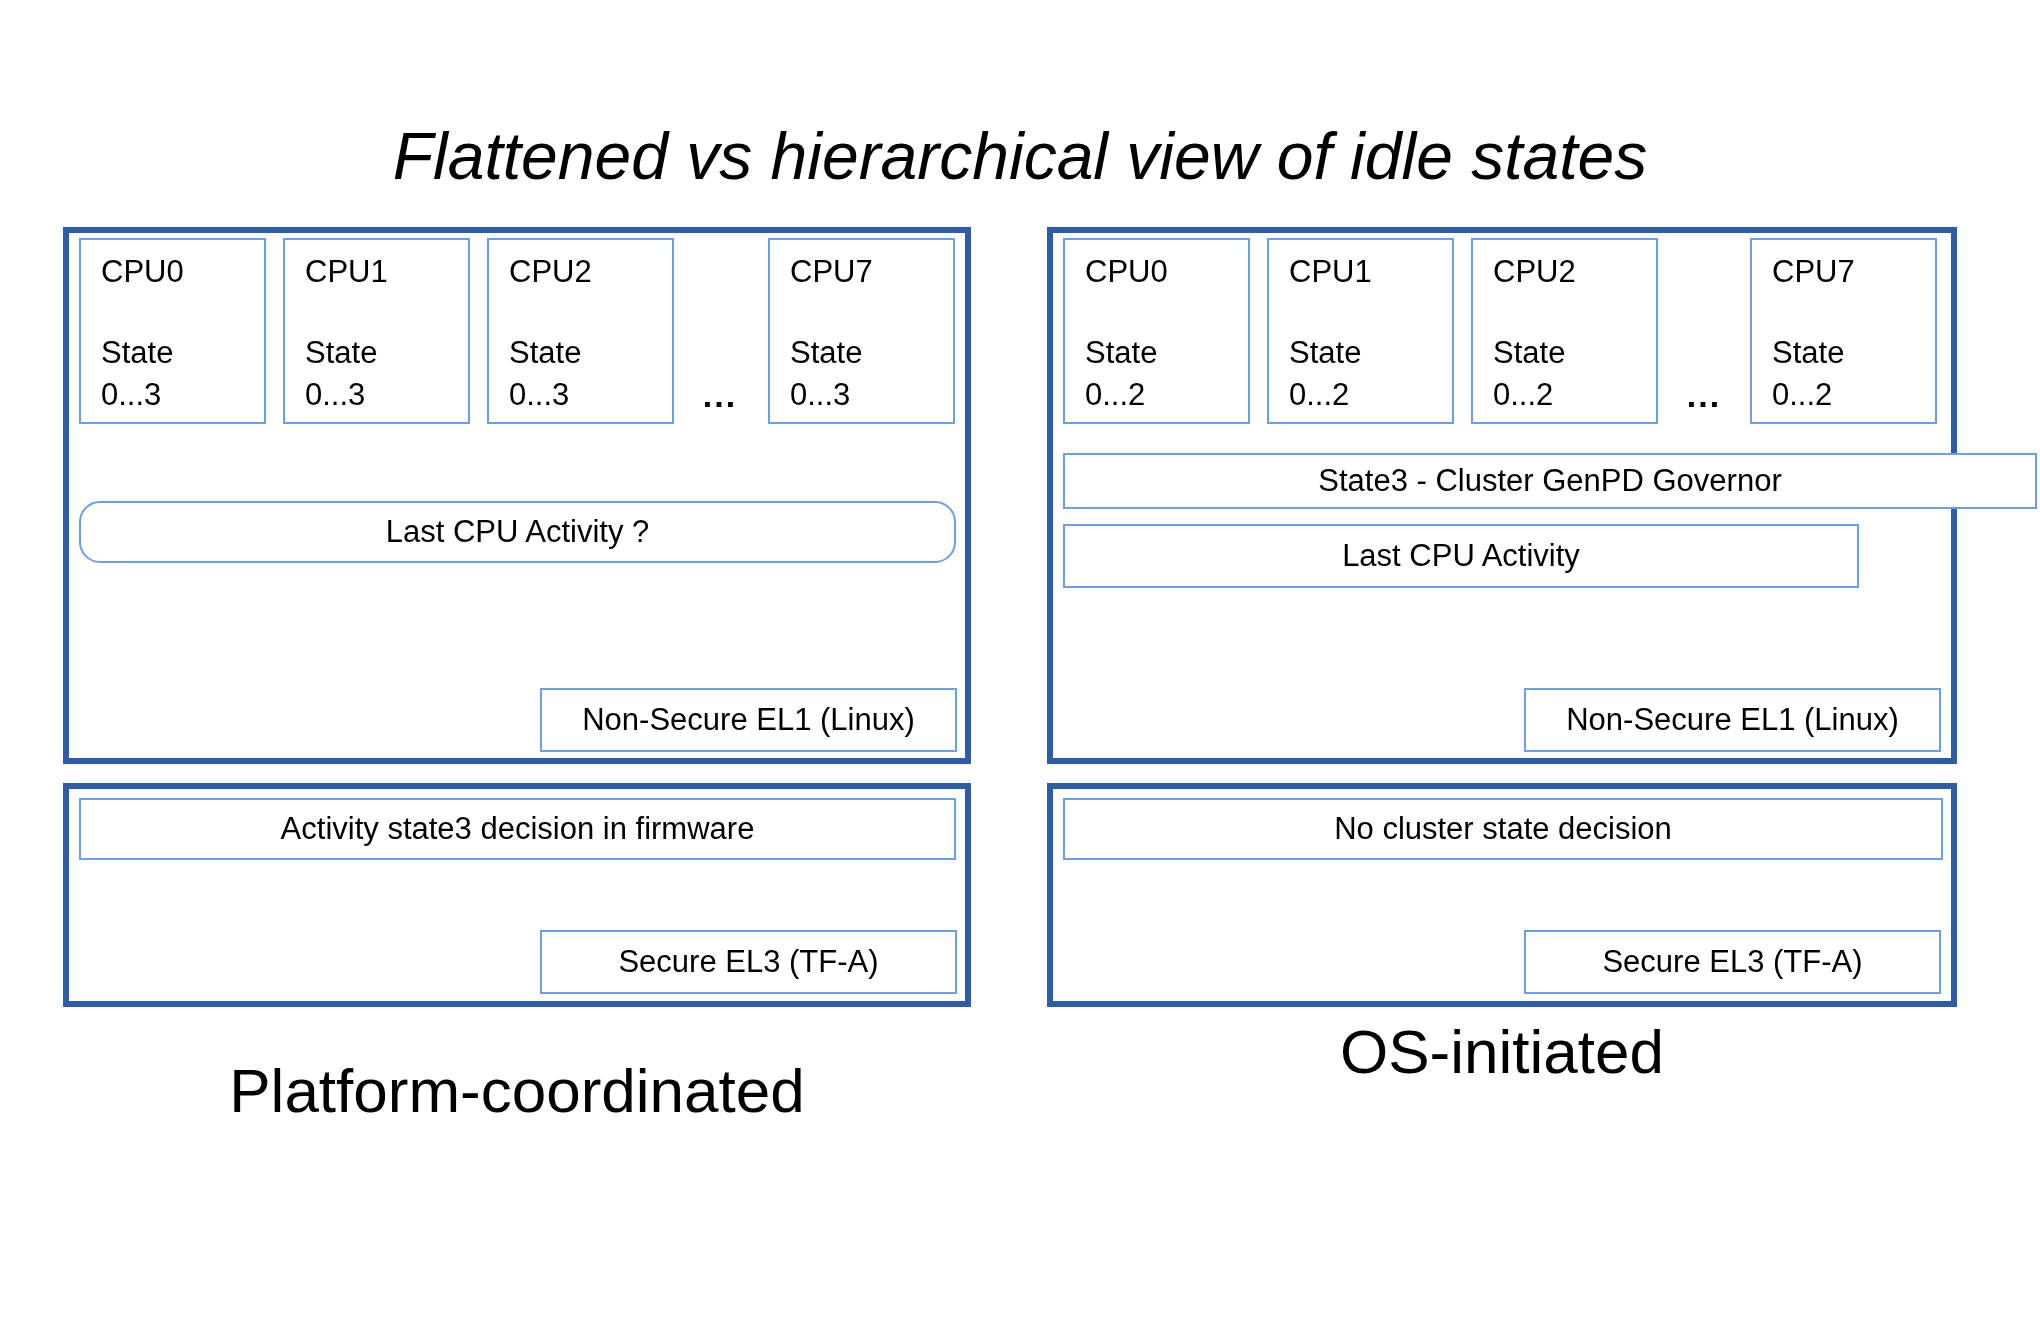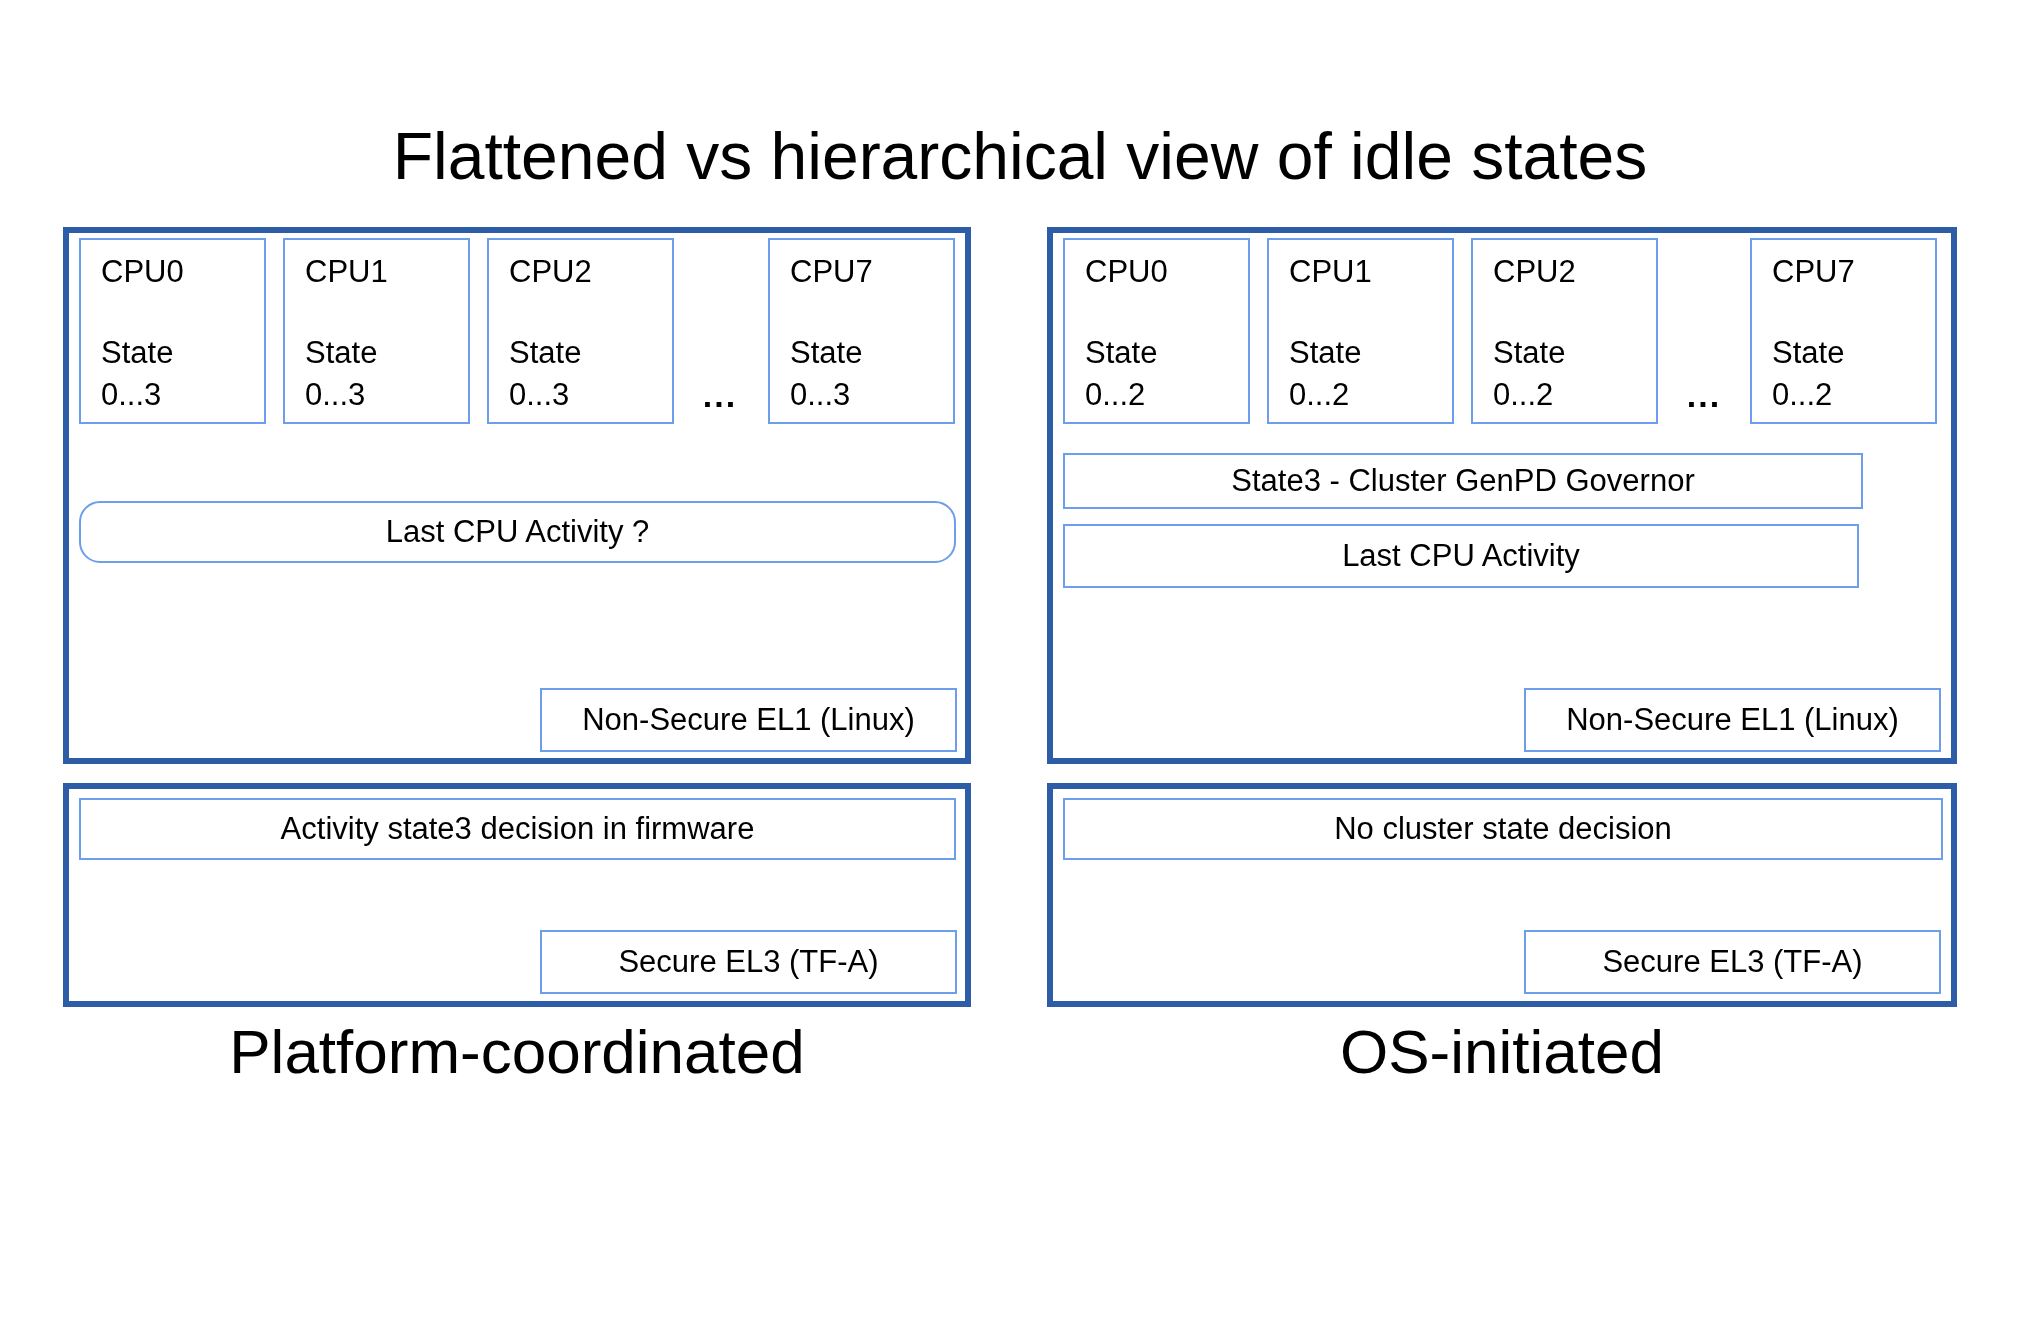--- a/index.html
+++ b/index.html
@@ -20,20 +20,21 @@
     position: relative;
     overflow: hidden;
   }
   .title {
     position: absolute;
     left: 0; top: 118px; width: 2040px;
     text-align: center;
     font-size: 66px;
     letter-spacing: 0px;
     white-space: nowrap;
+    font-style: italic;
   }
   .panel {
     position: absolute;
     border: 6px solid var(--panel-border);
     background: var(--bg);
   }
   .lightbox {
     position: absolute;
     border: 2px solid var(--box-border);
     background: var(--bg);
@@ -79,31 +80,31 @@
   .l-bot-panel    { left: 63px;  top: 783px; width: 908px; height: 224px; }
   .l-cpu0 { left: 79px; }
   .l-cpu1 { left: 283px; }
   .l-cpu2 { left: 487px; }
   .l-cpu7 { left: 768px; }
   .l-dots { left: 688px; }
   .l-activity { left: 79px;  top: 501px; width: 877px; height: 62px; border-radius: 21px; }
   .l-el1      { left: 540px; top: 688px; width: 417px; height: 64px; }
   .l-decision { left: 79px;  top: 798px; width: 877px; height: 62px; }
   .l-el3      { left: 540px; top: 930px; width: 417px; height: 64px; }
-  .l-label    { left: 63px; width: 908px; }
+  .l-label    { left: 63px; width: 908px; margin-top: 39px; }
 
   
   .r-top-panel    { left: 1047px; top: 227px; width: 910px; height: 537px; }
   .r-bot-panel    { left: 1047px; top: 783px; width: 910px; height: 224px; }
   .r-cpu0 { left: 1063px; }
   .r-cpu1 { left: 1267px; }
   .r-cpu2 { left: 1471px; }
   .r-cpu7 { left: 1750px; }
   .r-dots { left: 1672px; }
-  .r-governor { left: 1063px; top: 453px; width: 800px; height: 56px; }
+  .r-governor { left: 1063px; top: 453px; width: 974px; height: 56px; }
   .r-activity { left: 1063px; top: 524px; width: 796px; height: 64px; }
   .r-el1      { left: 1524px; top: 688px; width: 417px; height: 64px; }
   .r-decision { left: 1063px; top: 798px; width: 880px; height: 62px; }
   .r-el3      { left: 1524px; top: 930px; width: 417px; height: 64px; }
   .r-label    { left: 1047px; width: 910px; }
 </style>
 </head>
 <body>
 
 <div class="title">Flattened vs hierarchical view of idle states</div>

